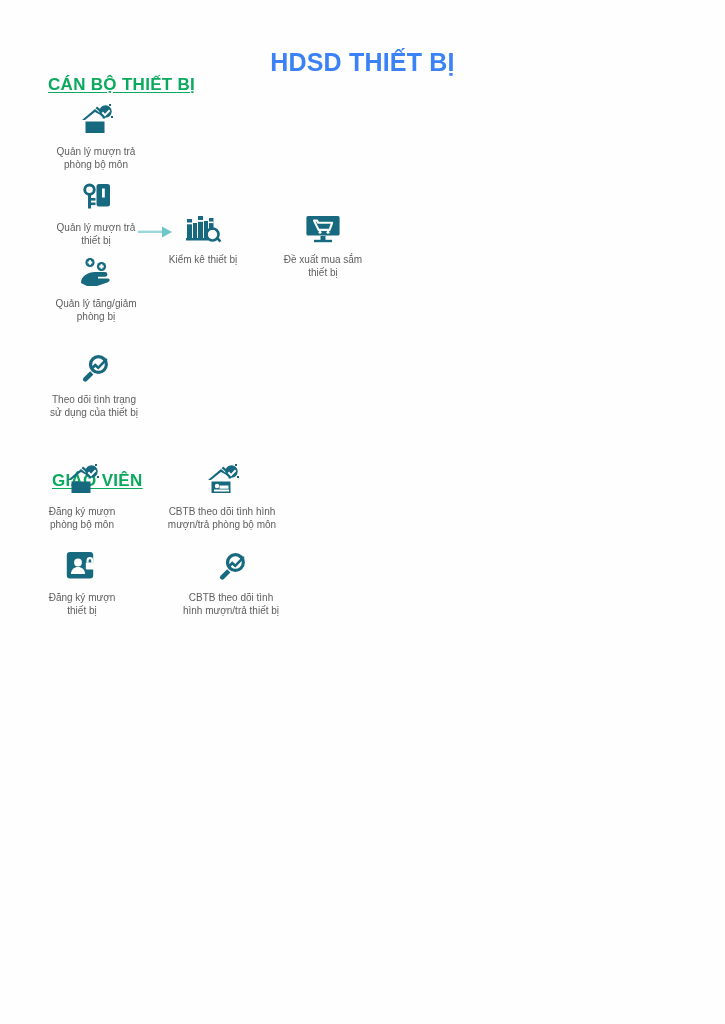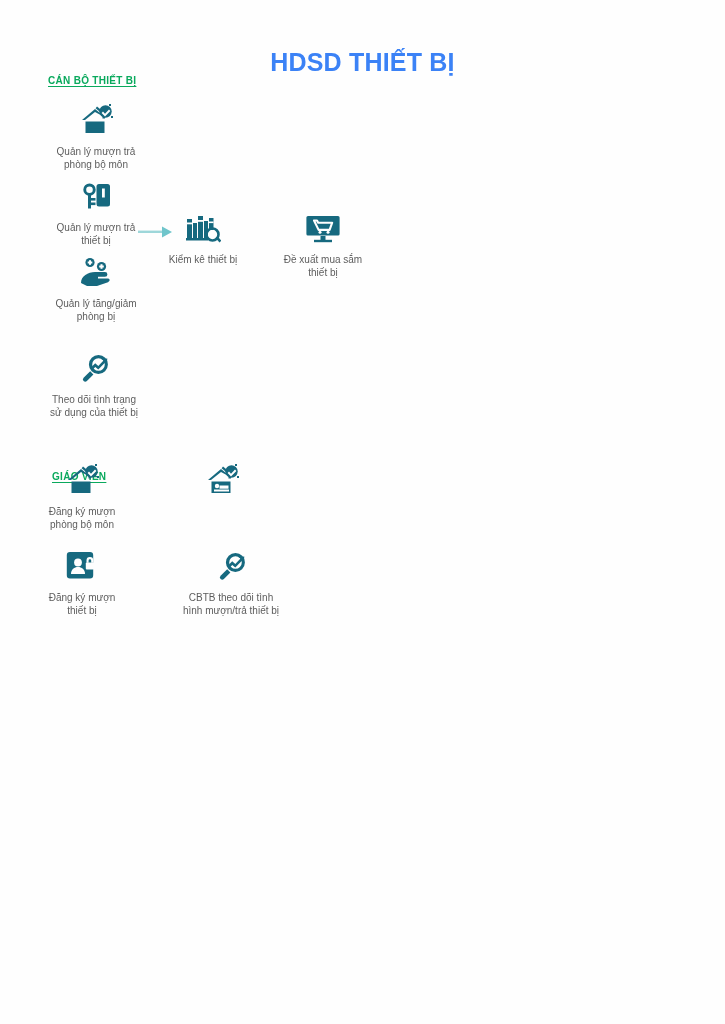--- a/index.html
+++ b/index.html
@@ -28,21 +28,21 @@
     text-align: center;
     font-size: 25px;
     font-weight: bold;
     color: #3b82f6;
     letter-spacing: 0.2px;
     font-family: "Liberation Sans", "DejaVu Sans", sans-serif;
     margin-top: 20px;
   }
   .section-head {
     position: absolute;
-    font-size: 10px;
+    font-size: 17px;
     font-weight: bold;
     color: #0aa95d;
     text-decoration: underline;
     text-underline-offset: 2px;
     letter-spacing: 0.3px;
     white-space: nowrap;
   }
   #sec-cbtb { top: 75px; left: 48px; }
   #sec-gv   { top: 433px; left: 52px; margin-top: 38px; }
 
@@ -209,20 +209,22 @@
         <circle cx="13" cy="23" r="2.2" fill="#fefefe"></circle>
         <rect x="15.5" y="22.5" width="9" height="3.2" fill="#fefefe"></rect>
         <rect x="10" y="26.5" width="15" height="2" fill="#fefefe"></rect>
         <circle cx="27.5" cy="8.5" r="6.2"></circle>
         <rect x="19" y="3.5" width="11" height="2.2" transform="rotate(40 19 3.5)"></rect>
         <path d="M25 8.6 l2 2.1 l4 -4.3 l1.4 1.5 l-5.4 5.7 l-3.4 -3.6 z" fill="#fefefe"></path>
         <rect x="31" y="1" width="2" height="2"></rect>
         <rect x="33" y="13" width="2" height="2"></rect>
       </svg>
     </div>
+    <div class="node-label">CBTB theo dõi tình hình
+mượn/trả phòng bộ môn</div>
   </div>
 
   <div class="node" style="top:546px; left:22px;">
     <div class="icon-wrap">
       <svg width="32" height="32" viewBox="0 0 32 32" fill="#16697f" aria-hidden="true">
         <path d="M4 2 h20 a3.2 3.2 0 0 1 3.2 3.2 v20 a3.2 3.2 0 0 1 -3.2 3.2 h-20 a3.2 3.2 0 0 1 -3.2 -3.2 v-20 a3.2 3.2 0 0 1 3.2 -3.2 Z"></path>
         <circle cx="12" cy="12.5" r="3.9" fill="#fefefe"></circle>
         <path d="M5 24 C5 19.3 8.3 17 12 17 C15.7 17 19 19.3 19 24 Z" fill="#fefefe"></path>
         <path d="M20.5 10.5 a3.4 3.4 0 0 1 6.8 0 v2.3 h-2.1 v-2.3 a1.3 1.3 0 0 0 -2.6 0 v2.3 h-2.1 Z" fill="#fefefe"></path>
         <rect x="19.8" y="12.4" width="8.4" height="7" rx="1" fill="#fefefe"></rect>

